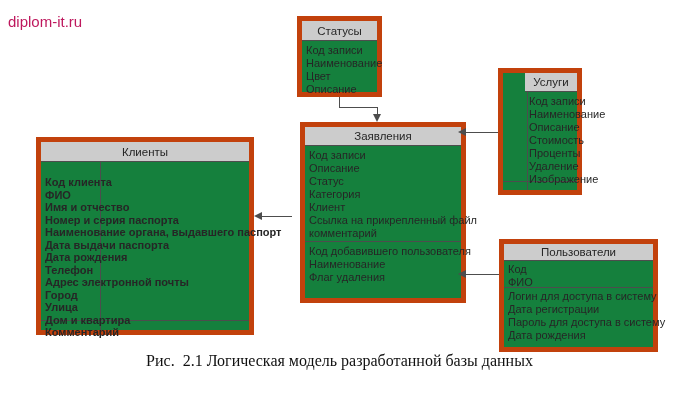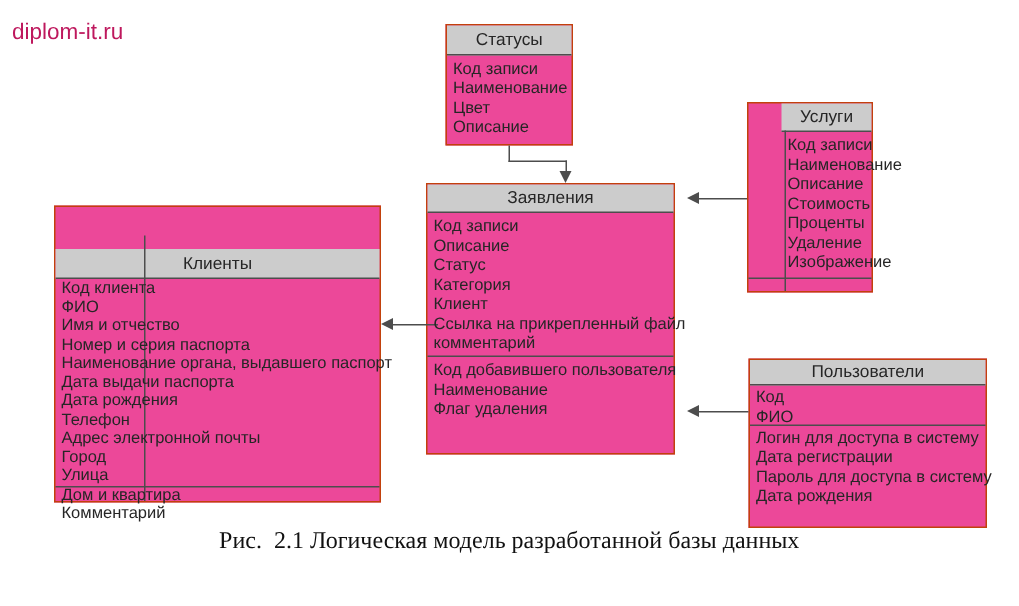--- a/index.html
+++ b/index.html
@@ -1,20 +1,20 @@
 <!DOCTYPE html>
 <html><head>
 <meta charset="utf-8">
 <style>
   html,body{margin:0;padding:0;background:#fff;}
   #canvas{position:relative;width:679px;height:404px;background:#ffffff;overflow:hidden;
           font-family:"Liberation Sans",sans-serif;}
   .watermark{position:absolute;left:8px;top:13px;font-size:15px;color:#be185d;
              font-family:"Liberation Sans",sans-serif;}
-  .entity{position:absolute;background:#ec4899;border:1px solid #c2410c;box-sizing:border-box;}
+  .entity{position:absolute;background:#15803d;border:5px solid #c2410c;box-sizing:border-box;}
   .entity .hdr{background:#cccccc;border-bottom:1px solid #4d4d4d;display:flex;align-items:center;
                justify-content:center;font-size:11.5px;color:#262626;box-sizing:border-box;}
   .fields{padding:3px 0 0 4px;font-size:11px;color:#262626;white-space:nowrap;position:relative;z-index:2;}
   .field{line-height:13px;}
   .compact .field{line-height:12.5px;}
   .group2{border-top:1px solid #4d4d4d;box-sizing:border-box;}
   .vdiv{position:absolute;width:1px;background:#4d4d4d;z-index:1;}
   .bottomcell{position:absolute;left:0;right:0;bottom:0;border-top:1px solid #4d4d4d;z-index:1;}
   .hline,.vline{position:absolute;background:#4d4d4d;z-index:0;}
   .hline{height:1px;}
@@ -52,41 +52,41 @@
       <div class="field">Стоимость</div>
       <div class="field">Проценты</div>
       <div class="field">Удаление</div>
       <div class="field">Изображение</div>
     </div>
     <div class="vdiv" style="left:24px;top:18px;bottom:0;"></div>
     <div class="bottomcell" style="height:8px;"></div>
   </div>
 
   <div class="entity compact" style="left:36px;top:137px;width:218px;height:198px;">
-    <div class="hdr" style="height:20px;margin-top:28px;">Клиенты</div>
-    <div class="fields" style="padding-top:0;">
+    <div class="hdr" style="height:20px;">Клиенты</div>
+    <div class="fields" style="padding-top:14px;font-weight:bold;">
       <div class="field">Код клиента</div>
       <div class="field">ФИО</div>
       <div class="field">Имя и отчество</div>
       <div class="field">Номер и серия паспорта</div>
       <div class="field">Наименование органа, выдавшего паспорт</div>
       <div class="field">Дата выдачи паспорта</div>
       <div class="field">Дата рождения</div>
       <div class="field">Телефон</div>
       <div class="field">Адрес электронной почты</div>
       <div class="field">Город</div>
       <div class="field">Улица</div>
       <div class="field">Дом и квартира</div>
       <div class="field">Комментарий</div>
     </div>
     <div class="vdiv" style="left:59px;top:19px;bottom:0;"></div>
     <div class="bottomcell" style="height:9px;"></div>
   </div>
 
-  <div class="entity" style="left:284px;top:122px;width:166px;height:181px;">
+  <div class="entity" style="left:300px;top:122px;width:166px;height:181px;">
     <div class="hdr" style="height:19px;">Заявления</div>
     <div class="fields" style="height:95px;box-sizing:border-box;">
       <div class="field">Код записи</div>
       <div class="field">Описание</div>
       <div class="field">Статус</div>
       <div class="field">Категория</div>
       <div class="field">Клиент</div>
       <div class="field">Ссылка на прикрепленный файл</div>
       <div class="field">комментарий</div>
     </div>

